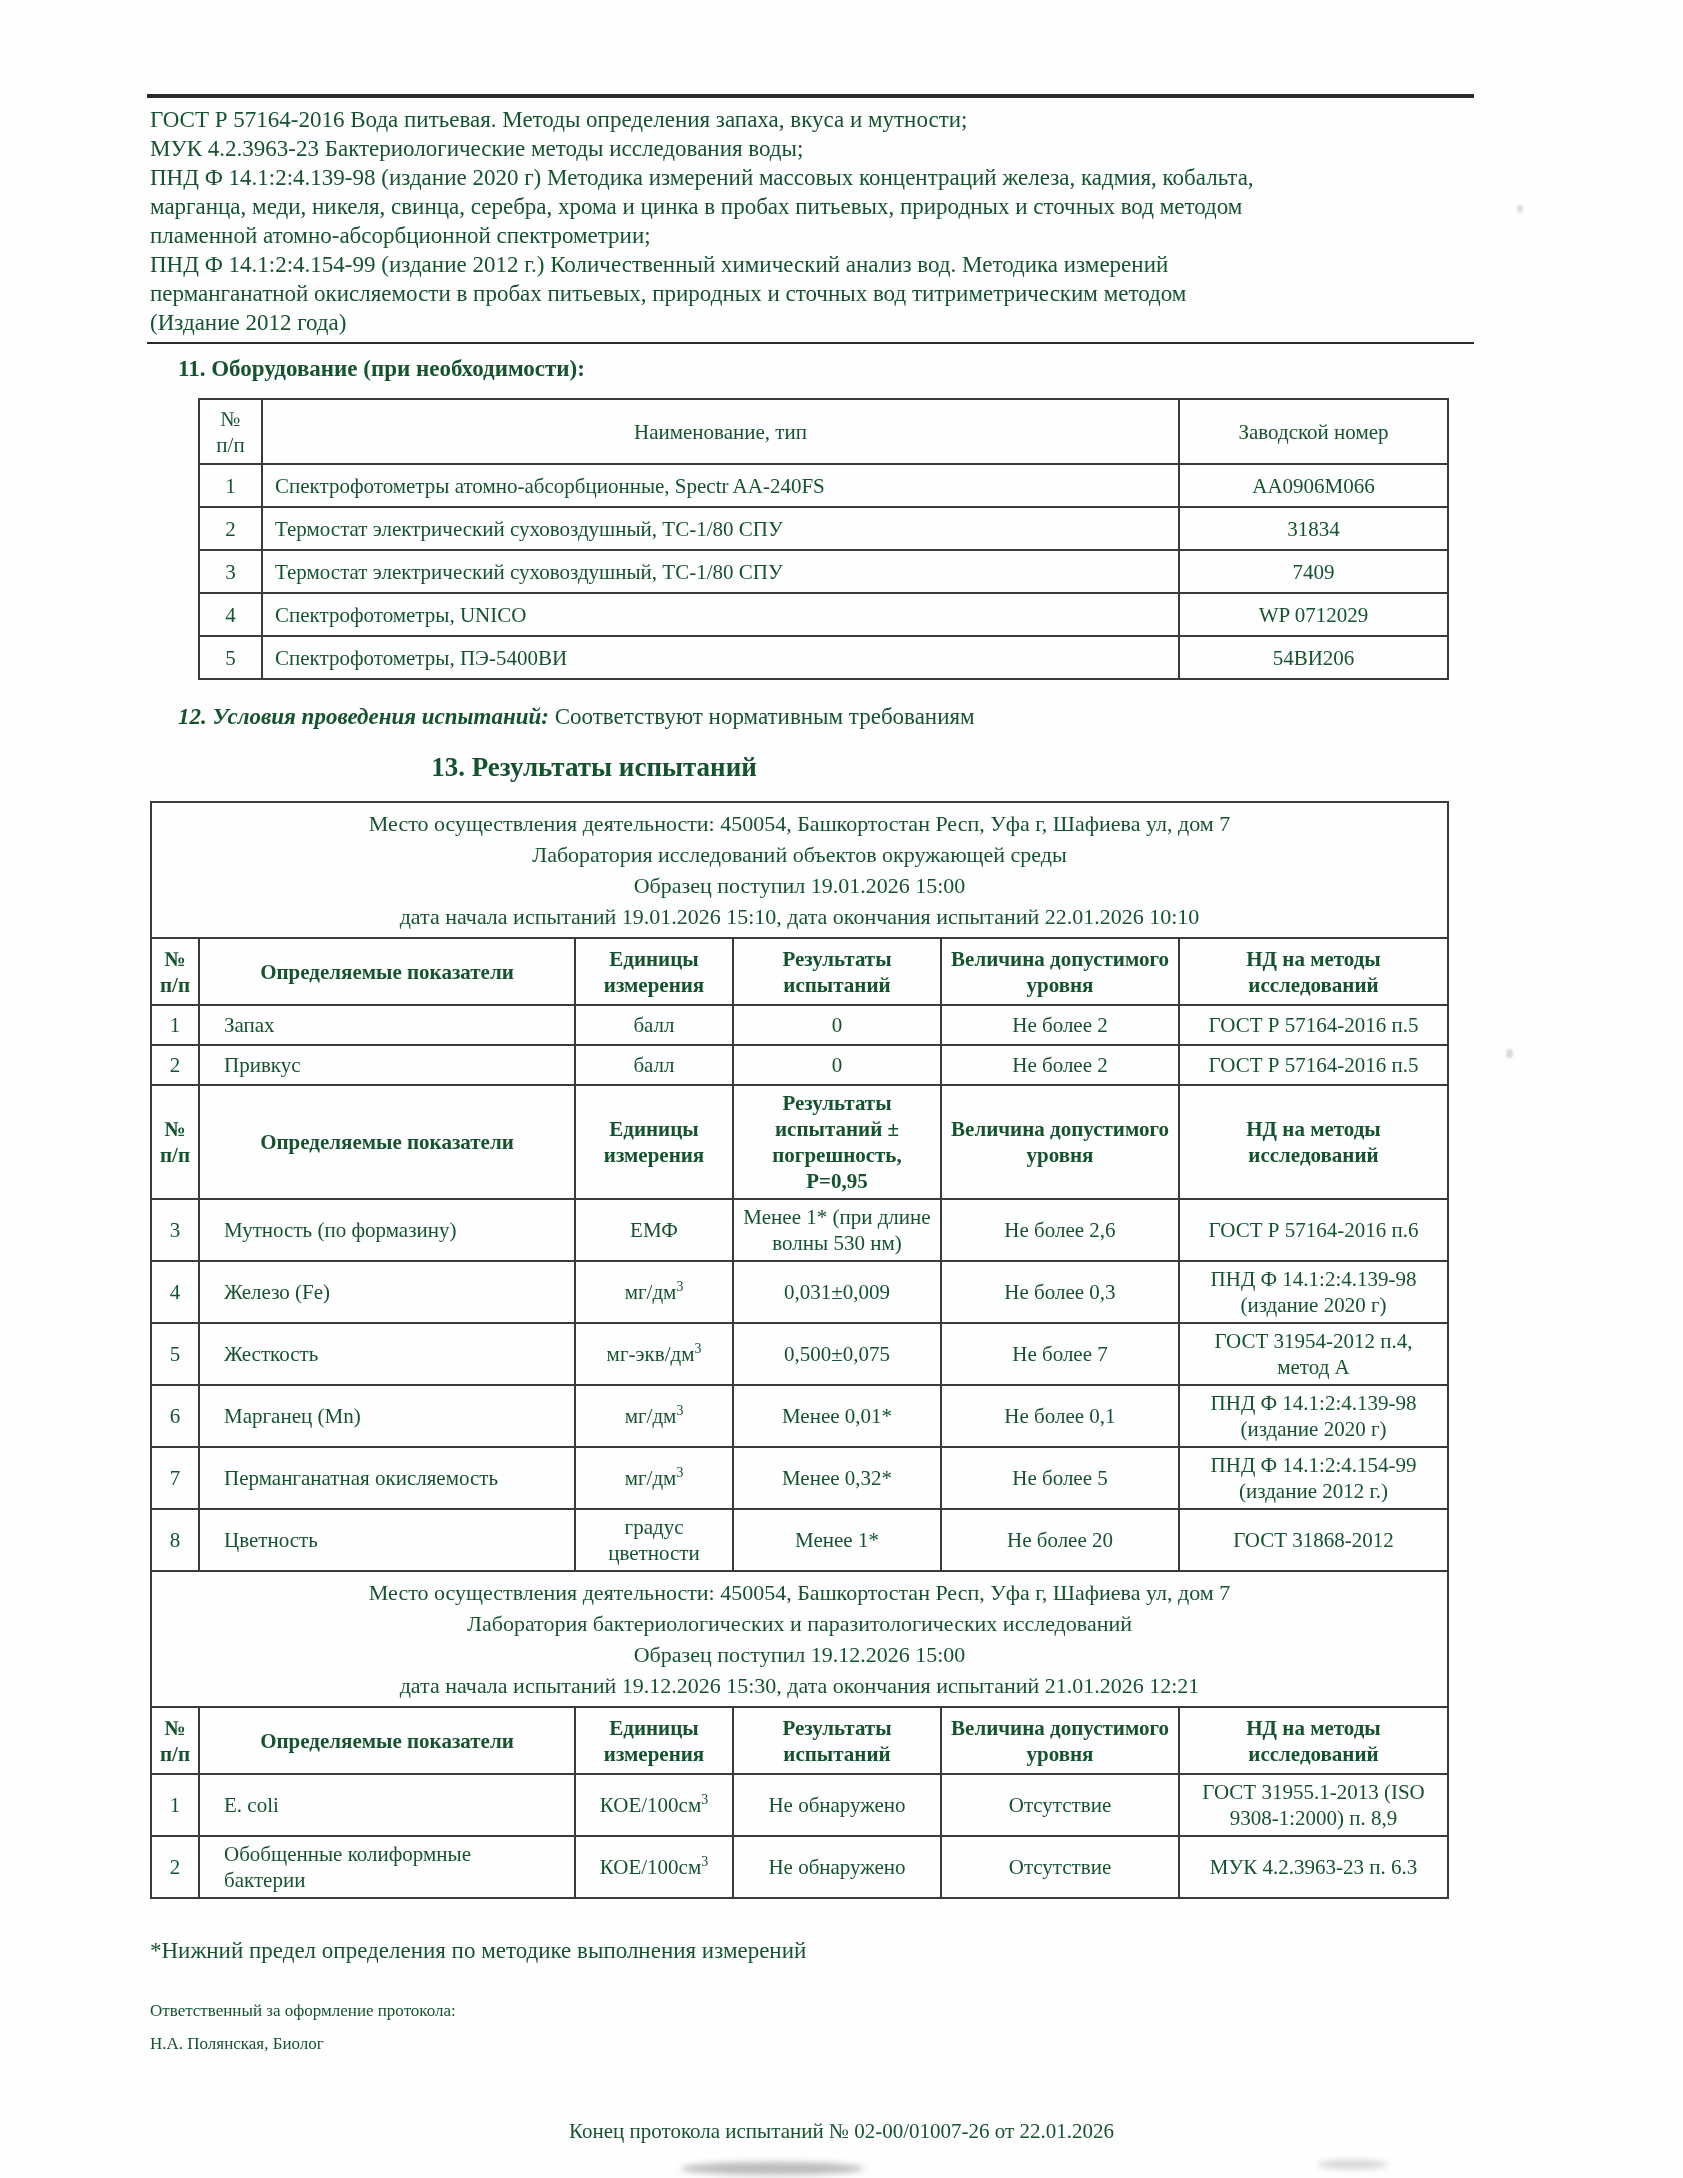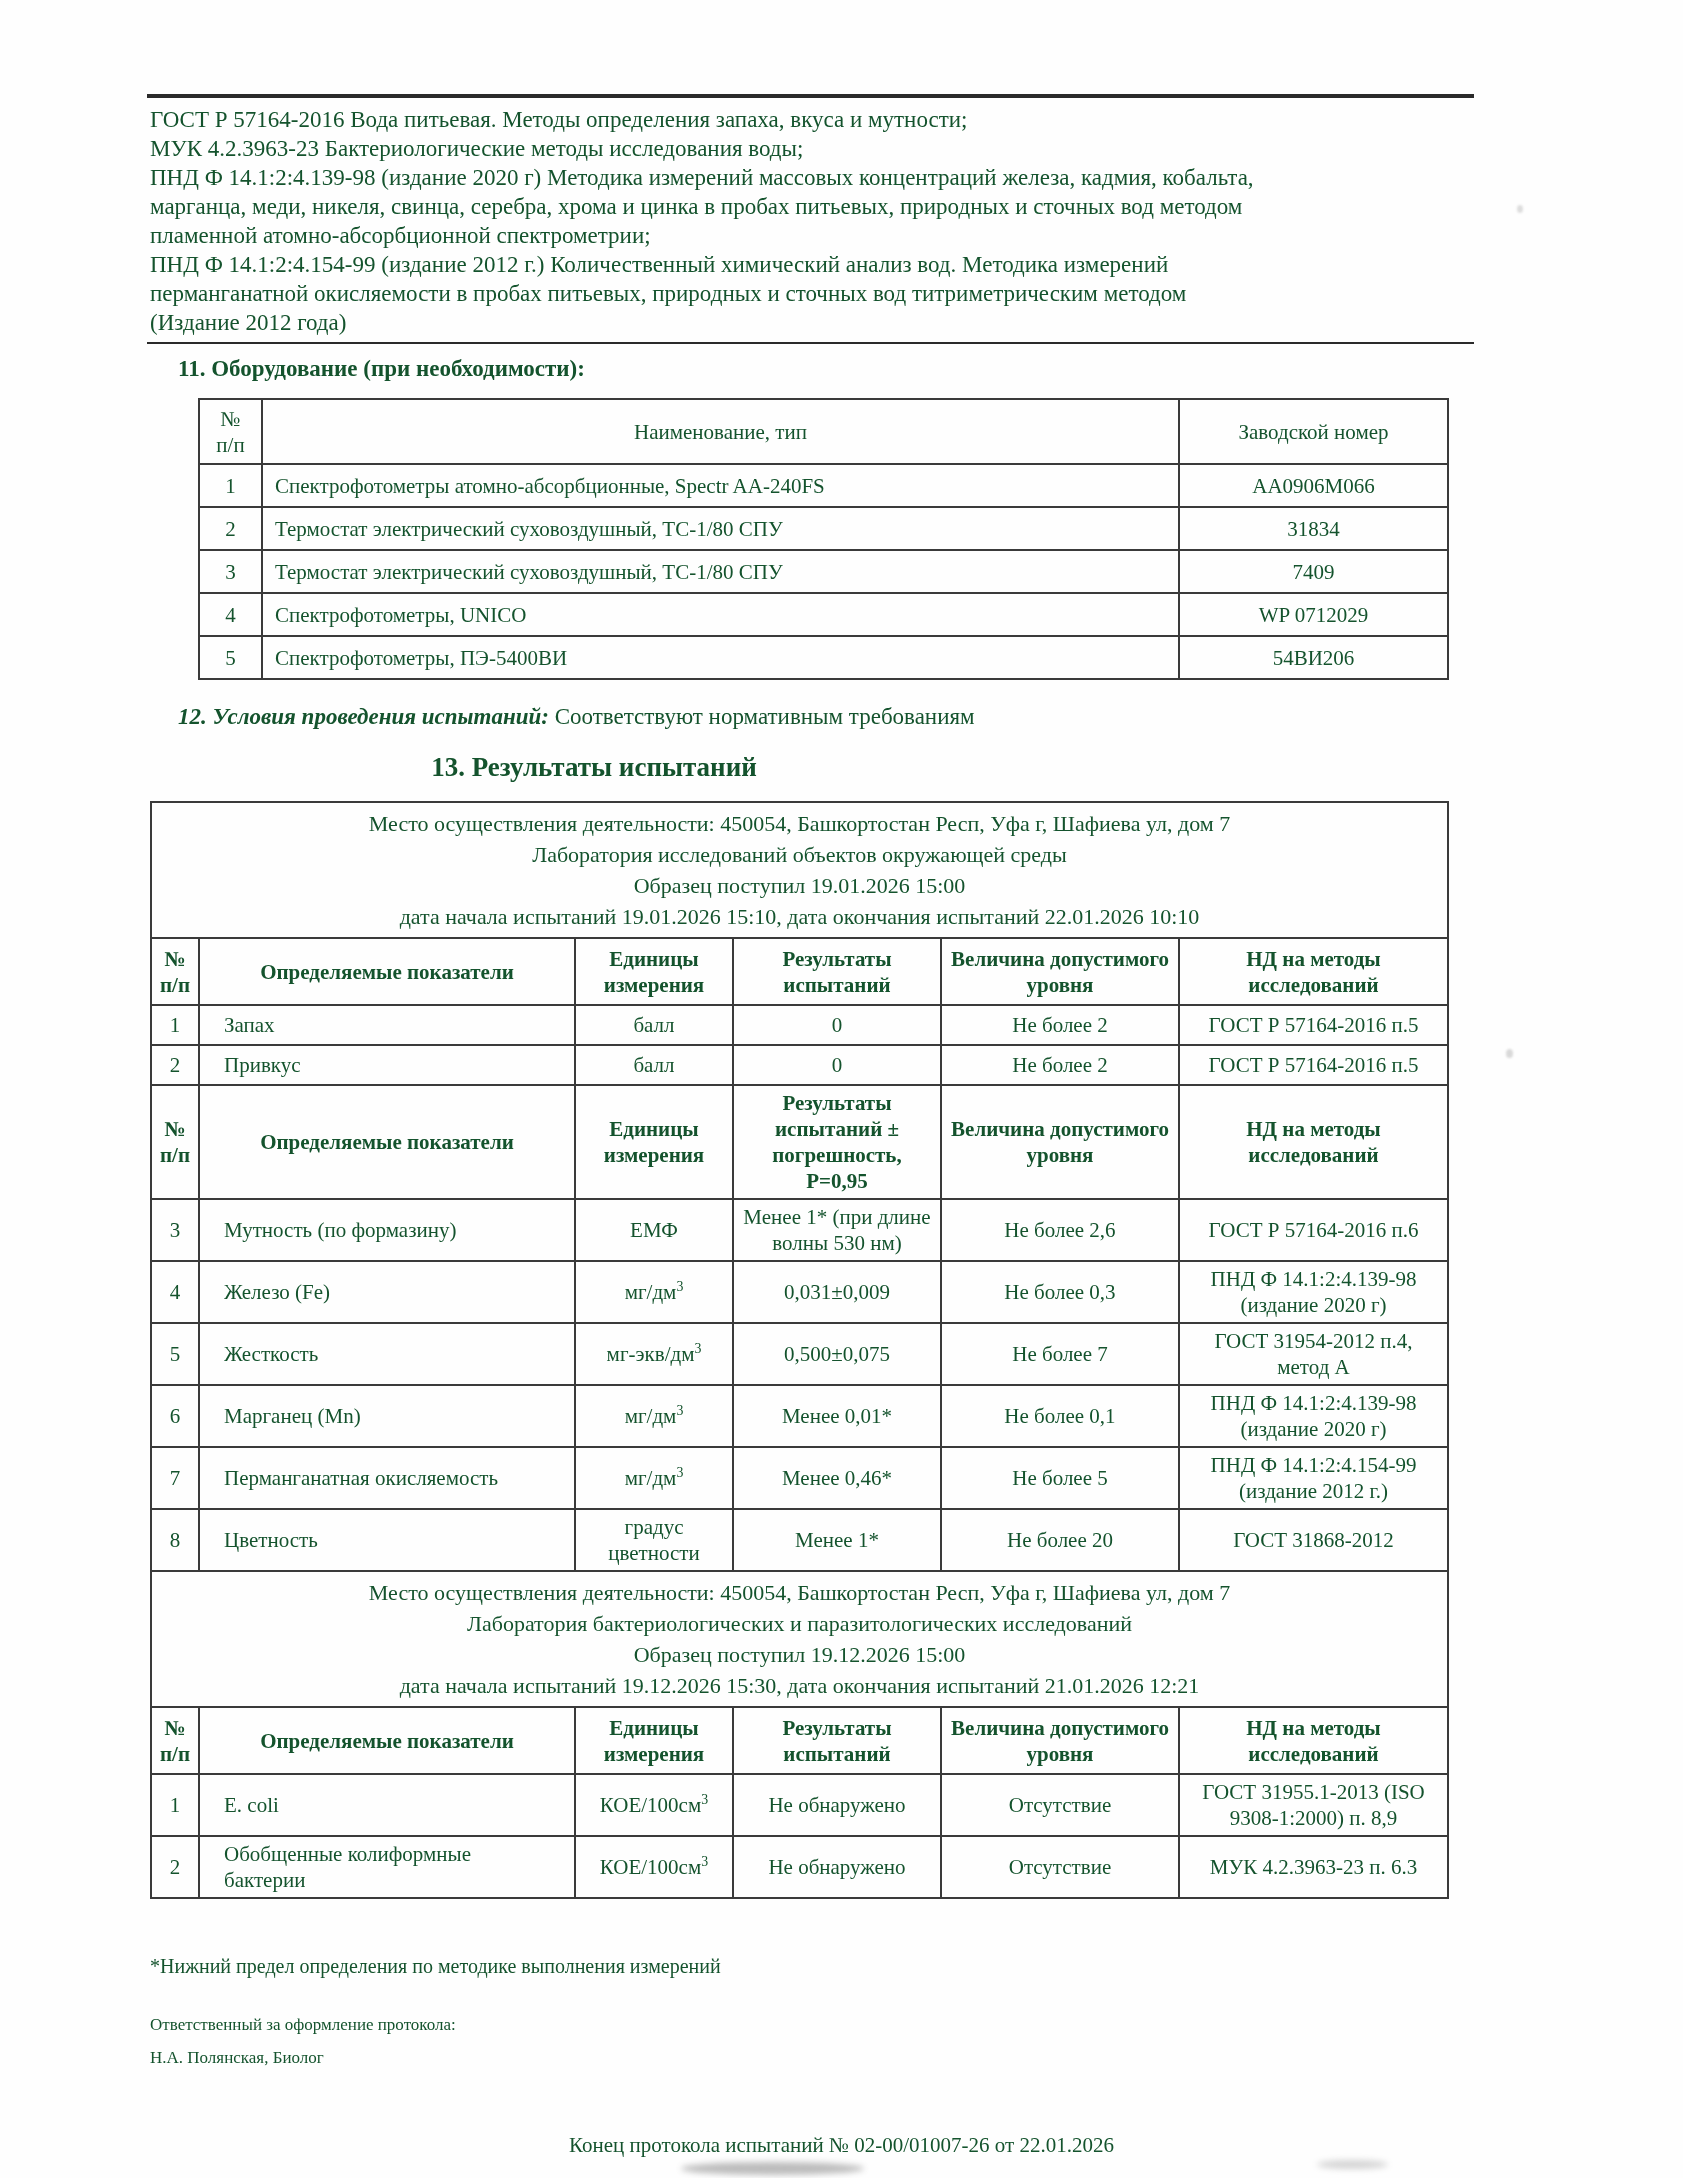--- a/index.html
+++ b/index.html
@@ -28,21 +28,21 @@
   .eq-table .serial{text-align:center;}
   .res-table{margin:18px 0 0 150px;width:1297px;}
   .res-table td{text-align:center;}
   .band{font-size:22px;line-height:31px;padding:5px 4px;}
   .hdr{font-weight:bold;white-space:pre-line;}
   .hdr-row td{height:57px;}
   .hdr2-row td{height:87px;}
   .ind{text-align:left !important;padding-left:24px;white-space:pre-line;}
   .r-small td{height:30px;}
   sup{font-size:66%;line-height:0;}
-  .footnote{margin:56px 0 0 150px;font-size:20px;}
+  .footnote{margin:39px 0 0 150px;font-size:23px;}
   .responsible{margin:30px 0 0 150px;font-size:17px;line-height:33px;}
   .endline{margin-top:59px;text-align:center;font-size:21px;}
   .artifact{position:absolute;background:#6b6b6b;border-radius:50%;}
   .a1{left:681px;top:2162px;width:183px;height:13px;opacity:.45;filter:blur(3px);}
   .a2{left:1317px;top:2160px;width:71px;height:9px;opacity:.28;filter:blur(3px);}
   .a3{left:1506px;top:1049px;width:7px;height:9px;opacity:.25;filter:blur(1px);}
   .a4{left:1517px;top:205px;width:6px;height:8px;opacity:.22;filter:blur(1px);}
 </style>
 </head>
 <body>
@@ -209,21 +209,21 @@
       <td class="ind">Марганец (Mn)</td>
       <td><span>мг/дм</span><sup>3</sup></td>
       <td>Менее 0,01*</td>
       <td>Не более 0,1</td>
       <td>ПНД Ф 14.1:2:4.139-98 (издание 2020 г)</td>
     </tr>
     <tr>
       <td>7</td>
       <td class="ind">Перманганатная окисляемость</td>
       <td><span>мг/дм</span><sup>3</sup></td>
-      <td>Менее 0,46*</td>
+      <td>Менее 0,32*</td>
       <td>Не более 5</td>
       <td>ПНД Ф 14.1:2:4.154-99 (издание 2012 г.)</td>
     </tr>
     <tr>
       <td>8</td>
       <td class="ind">Цветность</td>
       <td><span style="white-space:pre-line">градус
 цветности</span><sup></sup></td>
       <td>Менее 1*</td>
       <td>Не более 20</td>

